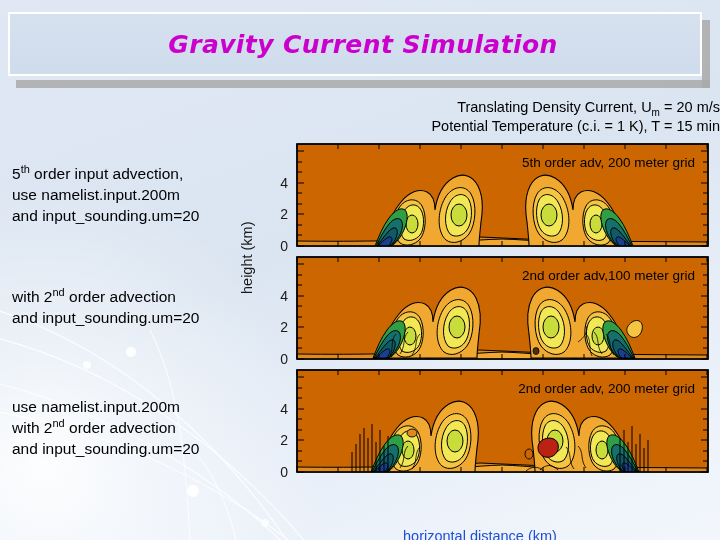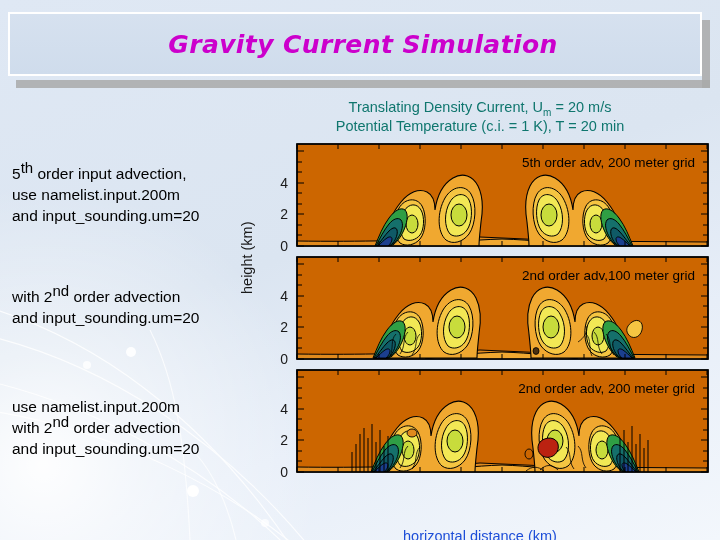--- a/index.html
+++ b/index.html
@@ -42,30 +42,30 @@
     white-space:nowrap;
     margin-left:8px;
   }
 
   
   .note{
     position:absolute;left:12px;width:248px;
     color:#000;font-size:15.5px;line-height:21px;
     font-family:"Liberation Sans", sans-serif;
   }
-  .note sup{font-size:15px;vertical-align:super;line-height:0;}
+  .note sup{font-size:11px;vertical-align:super;line-height:0;}
   #note1{top:163px;}
   #note2{top:286px;}
   #note3{top:396px;}
 
   
   .figure{position:absolute;left:240px;top:98px;width:480px;height:440px;}
   .fig-title{
-    position:absolute;left:0;top:0;width:480px;text-align:center;
-    color:#0f766e;font-size:14.5px;line-height:19px;
+    position:absolute;left:0;top:0;width:480px;text-align:right;
+    color:#000000;font-size:14.5px;line-height:19px;
   }
   .fig-title sub{font-size:10px;vertical-align:sub;line-height:0;}
   .ylabel{
     position:absolute;left:-1px;top:196px;
     transform:rotate(-90deg);transform-origin:left top;
     font-size:14.5px;color:#1a1a1a;white-space:nowrap;
   }
   .xlabel{
     position:absolute;left:0;top:404px;width:480px;text-align:center;
     font-size:14.5px;color:#1d4ed8;margin-top:26px;
@@ -118,21 +118,21 @@
 <div class="note" id="note3">
   <div>use namelist.input.200m</div>
   <div><span>with 2</span><sup>nd</sup><span> order advection</span></div>
   <div>and input_sounding.um=20</div>
 </div>
 
 <div class="figure">
 
   <div class="fig-title">
     <div><span>Translating Density Current, U</span><sub>m</sub><span> = 20 m/s</span></div>
-    <div>Potential Temperature (c.i. = 1 K), T = 20 min</div>
+    <div>Potential Temperature (c.i. = 1 K), T = 15 min</div>
   </div>
 
   <div class="ylabel">height (km)</div>
   <div class="xlabel">horizontal distance (km)</div>
 
   <svg class="panels" viewBox="0 0 480 340">
     <defs>
 
       <clipPath id="cp0">
           <rect x="57" y="2" width="411" height="102"></rect>

